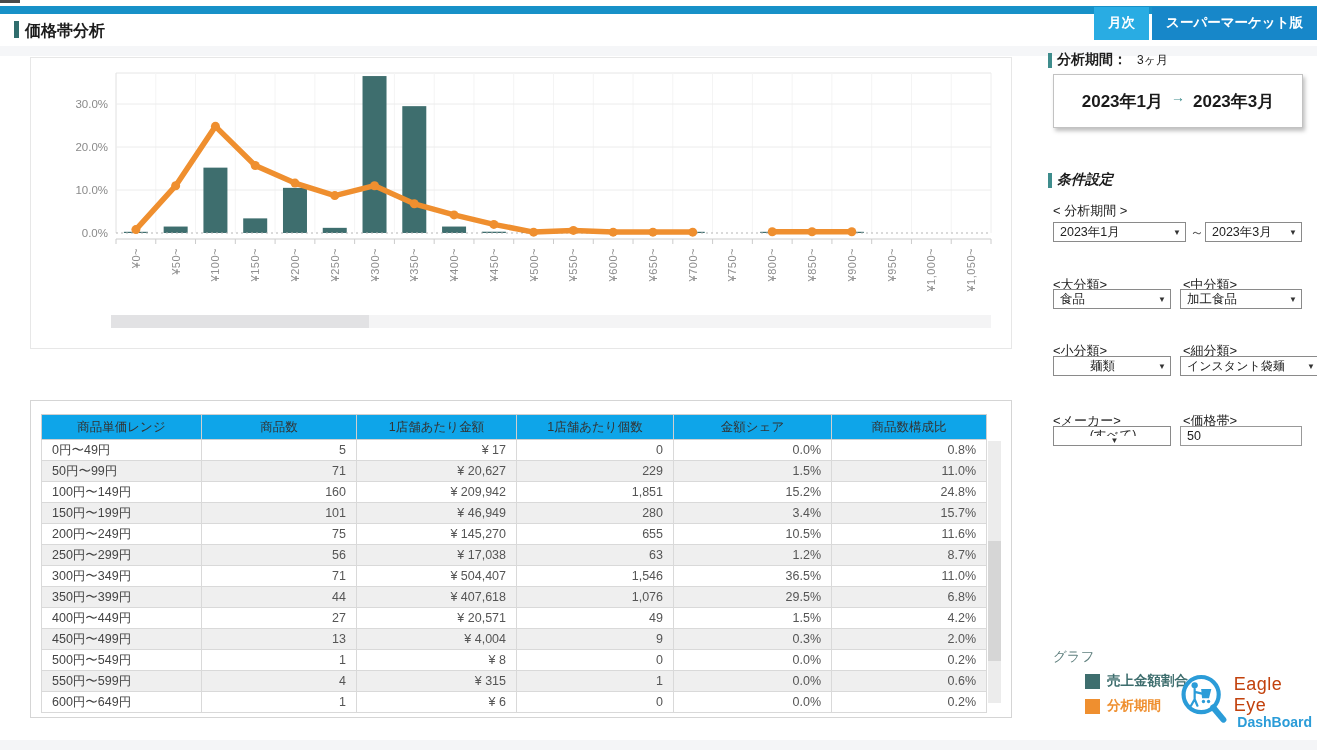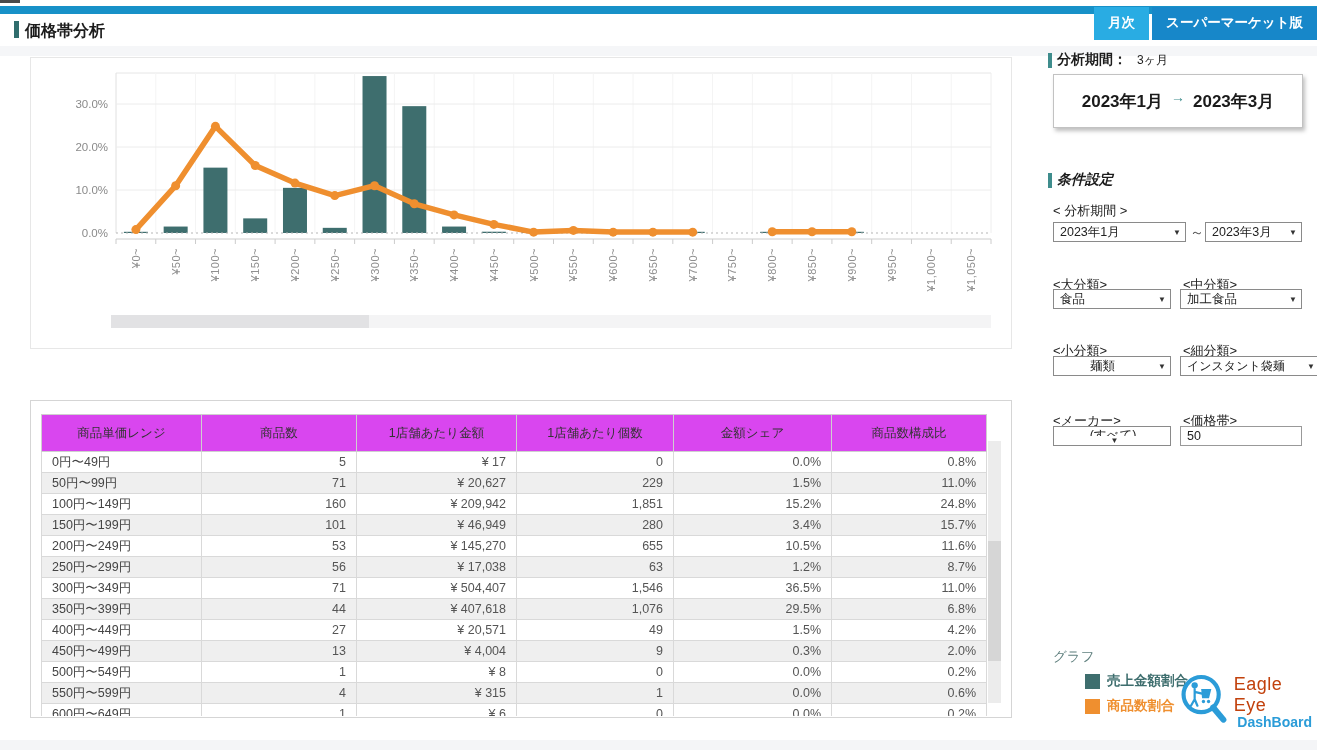--- a/index.html
+++ b/index.html
@@ -21,22 +21,22 @@
   #bottom-strip { left:0; top:740px; width:1317px; height:10px; background:#f4f5f7; }
   
   #chart-panel { left:30px; top:57px; width:982px; height:292px; background:#fff; border:1px solid #e7e7e7; }
   #chart-svg { position:absolute; left:0; top:0; }
   #chart-hscroll { position:absolute; left:80px; top:257px; width:880px; height:13px; background:#f4f4f5; }
   #chart-hscroll-thumb { position:absolute; left:0; top:0; width:258px; height:13px; background:#e2e2e4; }
   
   #table-panel { left:30px; top:400px; width:982px; height:318px; background:#fff; border:1px solid #d5d5d5; overflow:hidden; }
   #table-wrap { position:absolute; left:10px; top:13px; width:946px; height:302px; overflow:hidden; }
   table { border-collapse:collapse; table-layout:fixed; width:945px; }
-  th { font-size:12.5px; font-weight:normal; color:#333; text-align:center; height:37px;
-       border:1px solid #cfcfcf; background:#d946ef; }
+  th { font-size:12.5px; font-weight:normal; color:#333; text-align:center; height:25px;
+       border:1px solid #cfcfcf; background:#0ea5e9; }
   td { font-size:12.5px; color:#555; height:21px; padding:0 10px; border:1px solid #d9d9d9; background:#fff; }
   tr.alt td { background:#efefef; }
   td.l { text-align:left; color:#444; }
   td.r { text-align:right; }
   #table-vscroll { position:absolute; left:957px; top:40px; width:13px; height:262px; background:#ececec; }
   #table-vscroll-thumb { position:absolute; left:0; top:100px; width:13px; height:120px; background:#d6d6d6; }
   
   .side-heading { display:flex; align-items:center; }
   .side-bar-mark { width:4px; height:15px; background:#3f8d8d; margin-right:5px; }
   .side-heading b { font-size:14px; color:#1c1c1c; }
@@ -251,21 +251,21 @@
           <tr class="alt">
             <td class="l">150円〜199円</td>
             <td class="r">101</td>
             <td class="r">¥ 46,949</td>
             <td class="r">280</td>
             <td class="r">3.4%</td>
             <td class="r">15.7%</td>
           </tr>
           <tr>
             <td class="l">200円〜249円</td>
-            <td class="r">53</td>
+            <td class="r">75</td>
             <td class="r">¥ 145,270</td>
             <td class="r">655</td>
             <td class="r">10.5%</td>
             <td class="r">11.6%</td>
           </tr>
           <tr class="alt">
             <td class="l">250円〜299円</td>
             <td class="r">56</td>
             <td class="r">¥ 17,038</td>
             <td class="r">63</td>
@@ -394,21 +394,21 @@
 <input class="abs txt-input" style="left: 1180px; top: 426px; width: 122px;" value="50">
 
 <div class="abs" id="legend-title" style="left:1053px; top:648px;">グラフ</div>
 <div class="abs" style="left:1053px; top:665px;" id="legend-items">
     <div class="legend-item">
       <div class="legend-swatch" style="background: rgb(62, 110, 110);"></div>
       <span class="legend-label" style="color: rgb(62, 110, 110);">売上金額割合</span>
     </div>
     <div class="legend-item">
       <div class="legend-swatch" style="background: rgb(239, 143, 47);"></div>
-      <span class="legend-label" style="color: rgb(239, 143, 47);">商品数割合</span>
+      <span class="legend-label" style="color: rgb(239, 143, 47);">分析期間</span>
     </div>
   </div>
 
 <div class="abs" id="logo">
   <svg width="56" height="66" viewBox="0 0 56 66">
     <circle cx="25" cy="25" r="19" fill="none" stroke="#2b9cd8" stroke-width="4.5"></circle>
     <line x1="38" y1="39" x2="49" y2="52" stroke="#2b9cd8" stroke-width="6.5" stroke-linecap="round"></line>
     <circle cx="18" cy="15" r="3.4" fill="#2b9cd8"></circle>
     <path d="M18 19 L18 30 M18 30 L14 37 M18 30 L21 37 M18 22 L26 24" stroke="#2b9cd8" stroke-width="2.4" fill="none" stroke-linecap="round"></path>
     <path d="M25 19 L36 19 L33.5 29 L26 29 Z" fill="#2b9cd8"></path>

